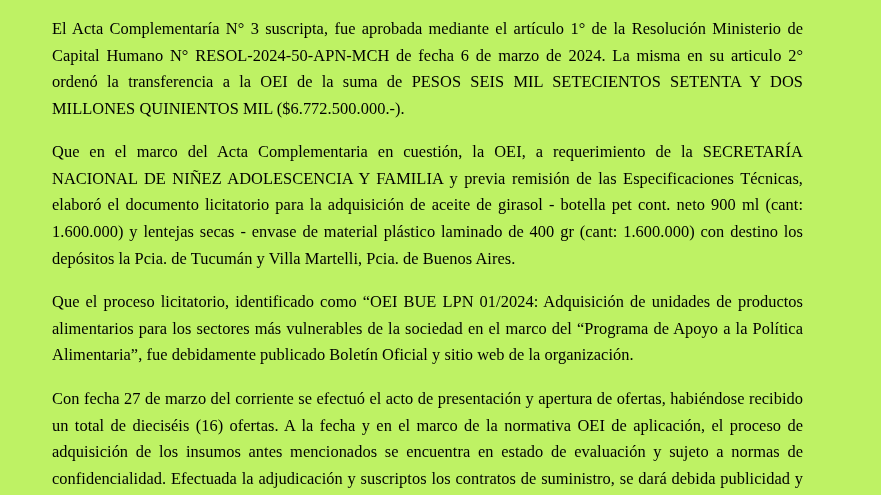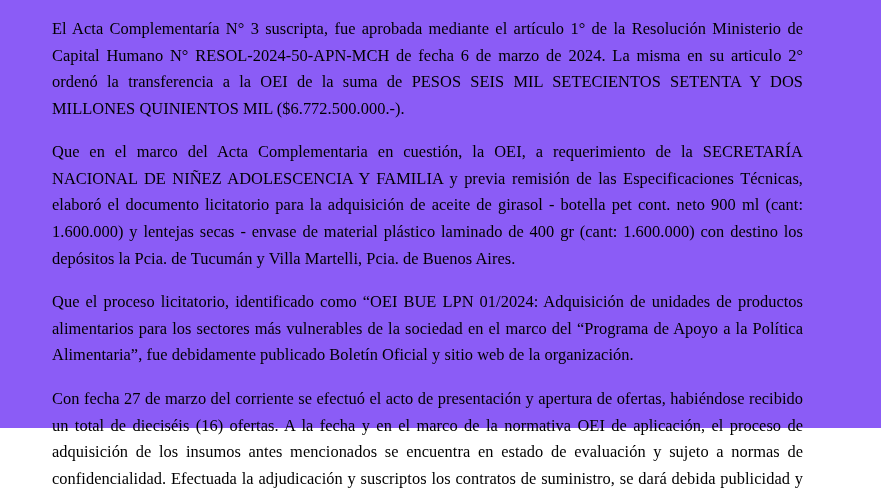--- a/index.html
+++ b/index.html
@@ -10,23 +10,23 @@
   body {
     width: 881px;
     height: 495px;
     overflow: hidden;
     font-family: "Liberation Serif", serif;
     color: #000000;
   }
   .page {
     box-sizing: border-box;
     width: 881px;
-    height: 428px;
+    height: 495px;
     padding: 16px 78px 0 52px;
-    background: #8b5cf6;
+    background: #bef264;
   }
   .doc-body {
     display: block;
   }
   .para {
     margin: 0 0 17px 0;
     font-size: 16.4px;
     line-height: 1.62;
     text-align: justify;
     text-justify: inter-word;

